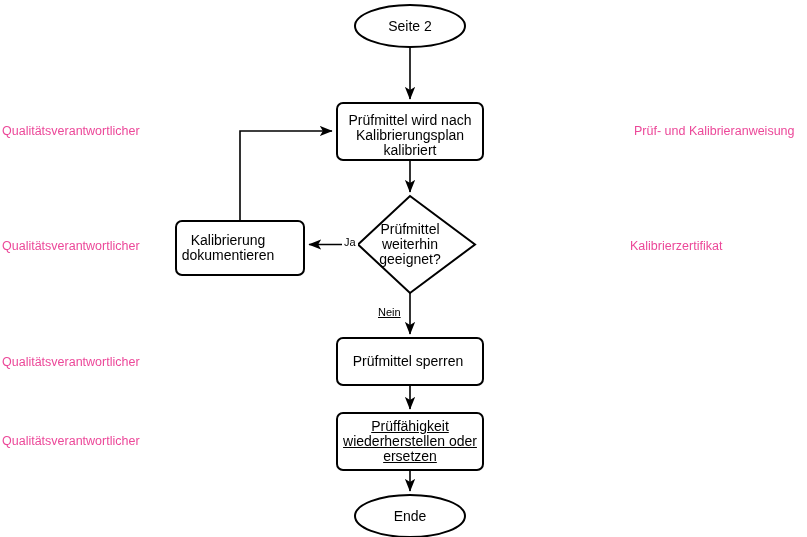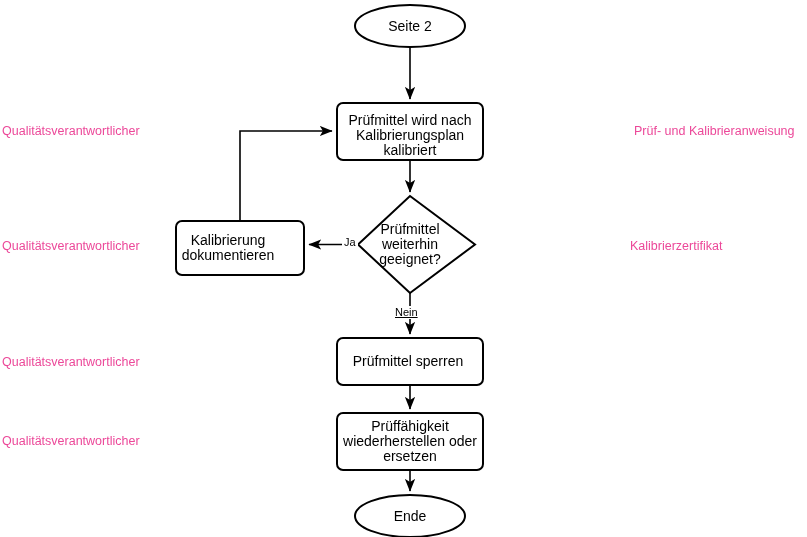--- a/index.html
+++ b/index.html
@@ -105,29 +105,29 @@
 
   <div class="node" style="left:360px; top:198px; width:100px; height:93px;">Prüfmittel
 weiterhin
 geeignet?</div>
 
   <div class="node" style="left:176px; top:221px; width:104px; height:54px;">Kalibrierung
 dokumentieren</div>
 
   <div class="node" style="left:337px; top:338px; width:142px; height:47px;">Prüfmittel sperren</div>
 
-  <div class="node" style="left:337px; top:413px; width:146px; height:57px;">Prüffähigkeit
+  <div class="node" style="left:337px; top:413px; width:146px; height:57px;text-decoration:underline;">Prüffähigkeit
 wiederherstellen oder
 ersetzen</div>
 
   <div class="node" style="left:355px; top:495px; width:110px; height:42px;">Ende</div>
 
   <div class="edge-label" style="left:325px; top:236px;margin-left:17px;">Ja</div>
 
-  <div class="edge-label" style="left:393px; top:306px;text-decoration:underline;">Nein</div>
+  <div class="edge-label" style="left:376px; top:306px;text-decoration:underline;">Nein</div>
 
   <div class="lane-label" style="left:2px; top:124px;">Qualitätsverantwortlicher</div>
 
   <div class="lane-label" style="left:2px; top:239px;">Qualitätsverantwortlicher</div>
 
   <div class="lane-label" style="left:2px; top:355px;">Qualitätsverantwortlicher</div>
 
   <div class="lane-label" style="left:2px; top:434px;">Qualitätsverantwortlicher</div>
 
   <div class="lane-label" style="left:634px; top:124px;">Prüf- und Kalibrieranweisung</div>

